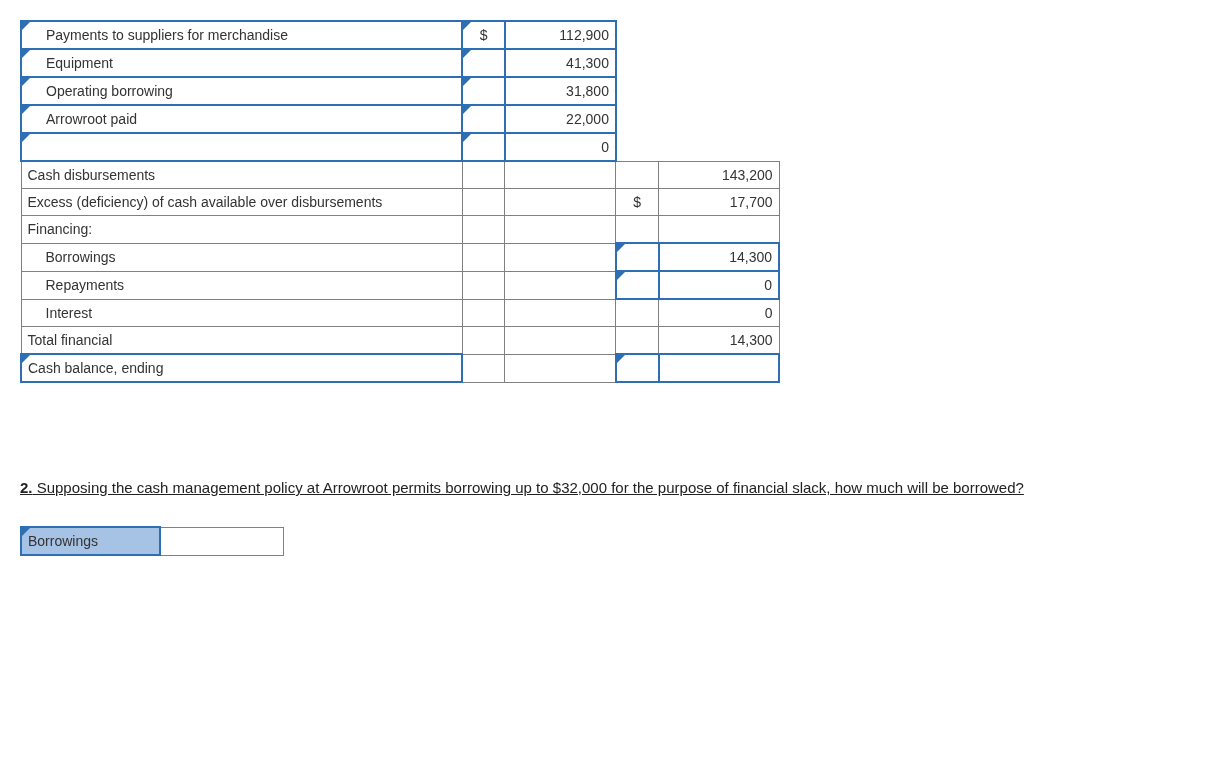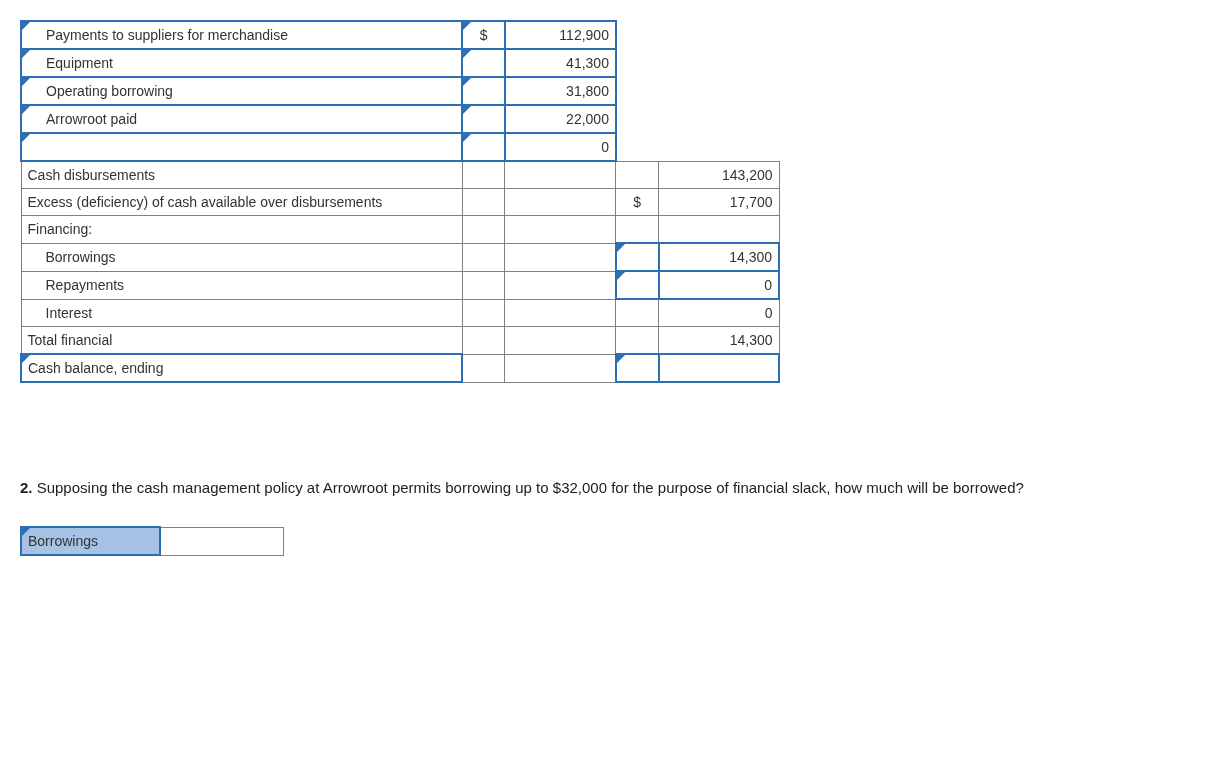--- a/index.html
+++ b/index.html
@@ -79,20 +79,21 @@
     border-top: 1px dotted #808080;
   }
   td.nb-l { border-left: none; }
 
   .question {
     margin-top: 95px;
     font-size: 15px;
     color: #222;
     max-width: 1180px;
     line-height: 1.35;
+    text-decoration: underline;
   }
   .question b { font-weight: bold; }
 
   .answer-row {
     margin-top: 28px;
   }
   .answer-row table td {
     height: 22px;
     font-size: 14px;
   }

